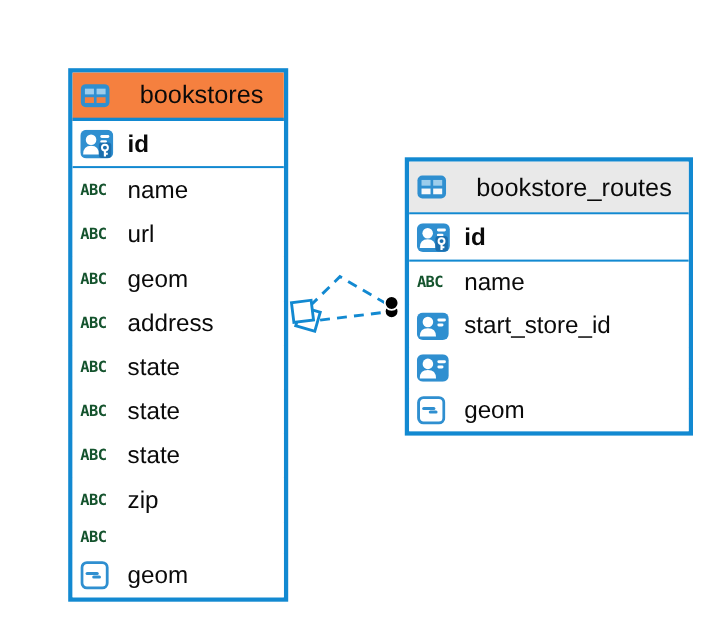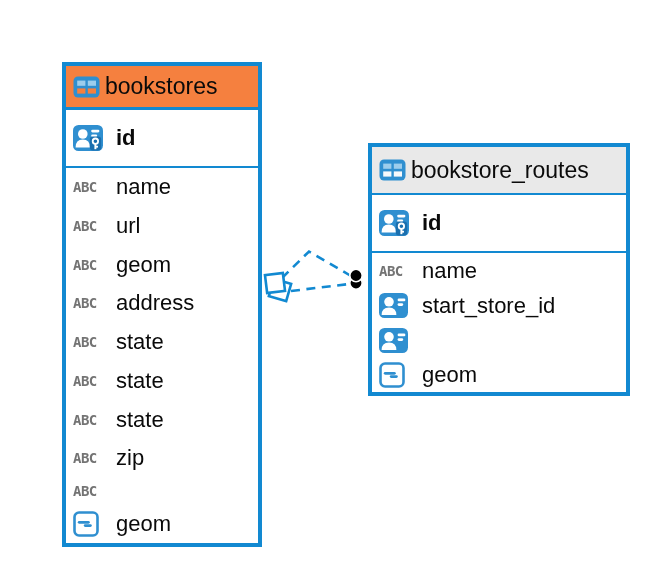--- a/index.html
+++ b/index.html
@@ -19,51 +19,51 @@
     position:absolute;
     background:#fff;
     border:4px solid var(--blue);
     display:flex;
     flex-direction:column;
   }
   #tbl-bookstores{left:62px;top:62px;width:200px;height:485px;}
   #tbl-bookstore-routes{left:368px;top:143px;width:262px;height:253px;}
 
   .hdr{
-    display:flex;align-items:center;gap:5px;
+    display:flex;align-items:center;gap:27px;
     padding:16px 7px;
     border-bottom:3px solid var(--blue);
     flex:0 0 auto;
   }
   .hdr-orange{background:var(--orange);height:44px;}
   .hdr-gray{background:var(--gray);height:48px;border-bottom-width:2px;}
   .hdr-orange .cell-b{fill:var(--orange);}
   .hdr-gray .cell-b{fill:#F7F9FB;}
   .tname{font-size:23px;color:var(--txt);white-space:nowrap;}
 
   .pkrow{
     display:flex;align-items:center;gap:9px;
-    padding:11px 7px;height:58px;
+    padding:11px 7px;height:43px;
     border-bottom:2px solid var(--blue);
     flex:0 0 auto;background:#fff;
   }
   .pkrow .lbl{font-weight:bold;font-size:22px;}
 
   .row{
     flex:1 1 auto;
     display:flex;align-items:center;gap:9px;
     padding:0 7px;background:#fff;
   }
   .lbl{font-size:22px;color:var(--txt);white-space:nowrap;}
 
   .ic{flex:0 0 auto;width:34px;display:flex;align-items:center;}
   .ic-abc{
     font-family:"DejaVu Sans Mono", monospace;
     font-weight:bold;font-size:14px;line-height:1;
-    color:#737373;letter-spacing:-0.5px;text-align:right;
+    color:#14532d;letter-spacing:-0.5px;text-align:right;
   }
 
   .overlay{position:absolute;left:0;top:0;pointer-events:none;}
 </style>
 </head>
 <body>
 
 <div class="canvas">
 
   <div class="etable" id="tbl-bookstores">

